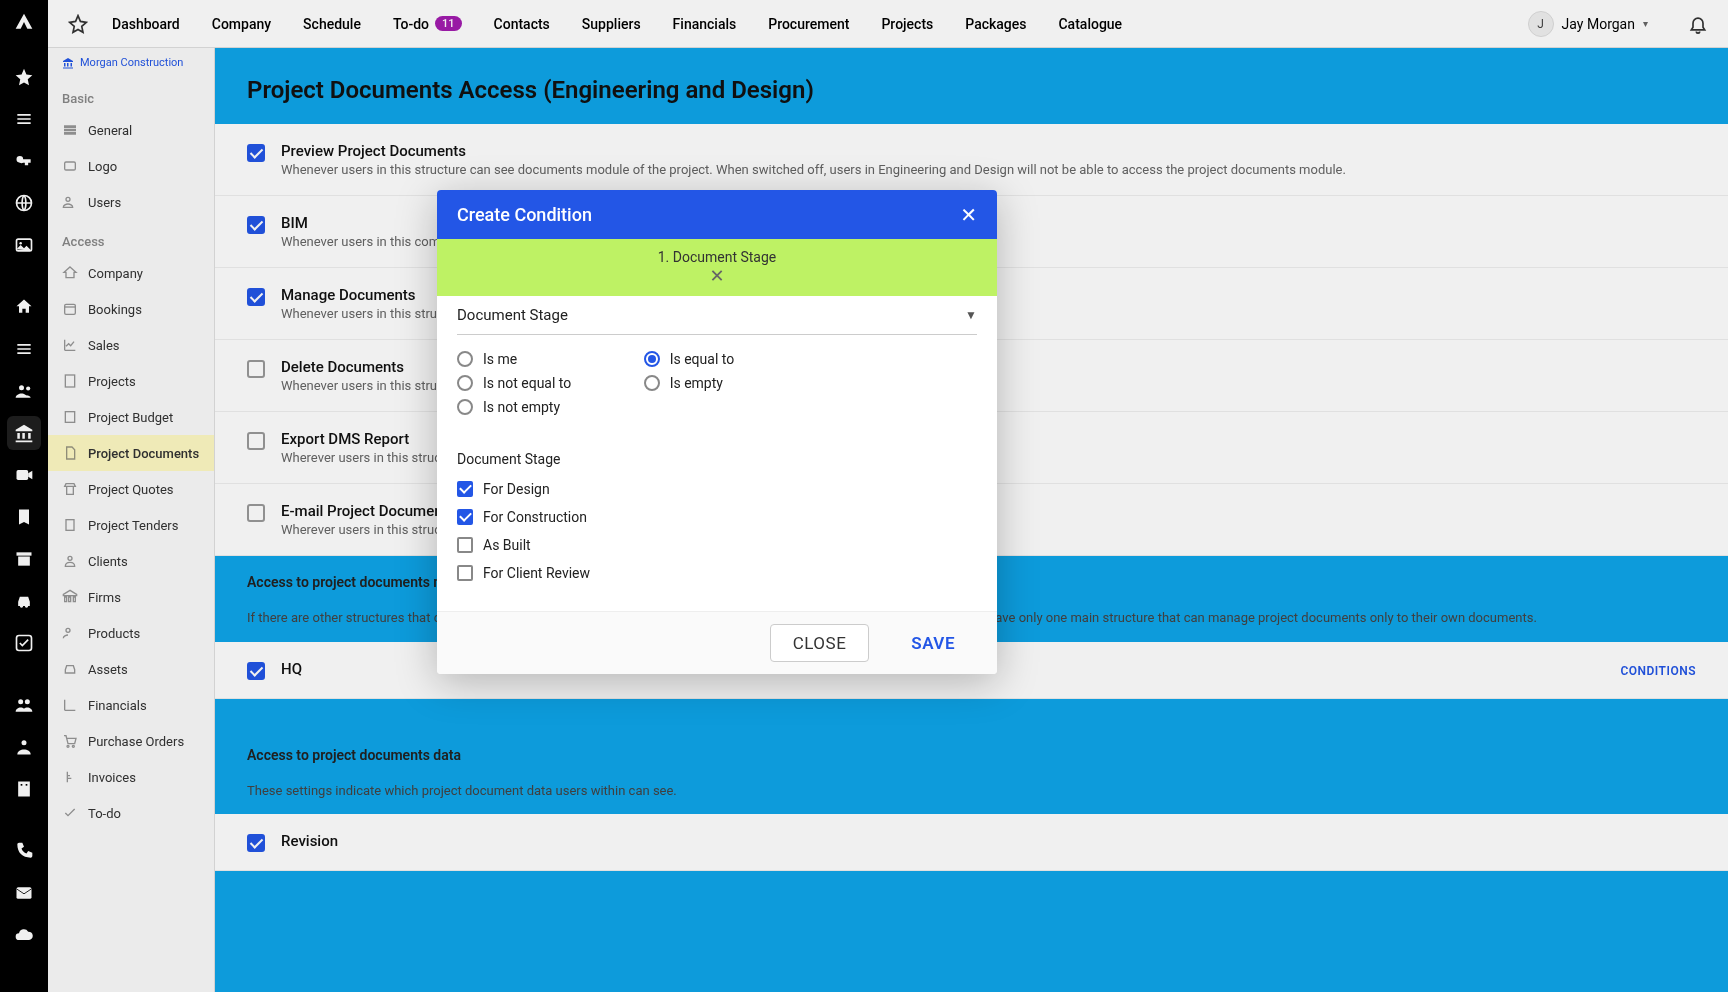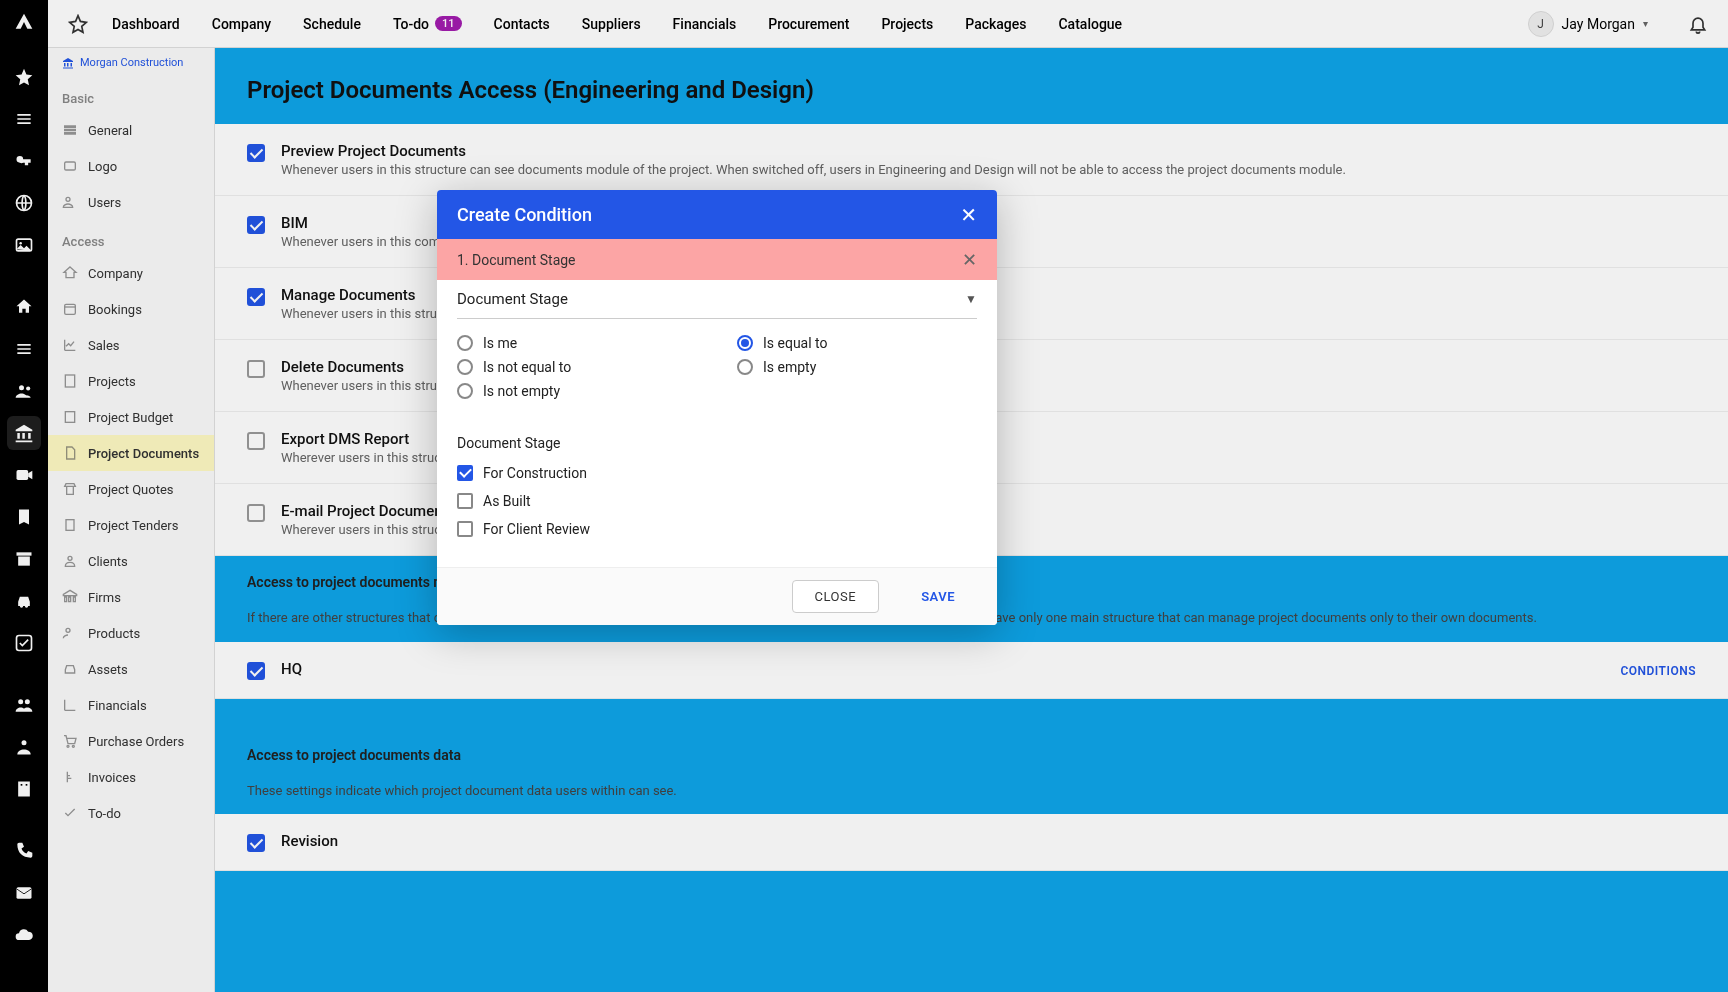--- a/index.html
+++ b/index.html
@@ -45,37 +45,37 @@
 .section-text { padding: 0 32px 14px; font-size: 13px; color: #444; line-height: 1.5; }
 .cond-link { font-size: 12px; color: #2356e6; letter-spacing: 0.5px; font-weight: 600; text-transform: uppercase; }
 .perm-row .right-slot { margin-left: auto; }
 
 
 .overlay { position: absolute; inset: 0; background: rgba(0,0,0,0.06); z-index: 50; }
 .modal { position: absolute; left: 437px; top: 190px; width: 560px; background: #fff; border-radius: 4px; box-shadow: 0 8px 40px rgba(0,0,0,0.25); z-index: 60; overflow: hidden; }
 .modal-header { background: #2356e6; color: #fff; padding: 14px 20px; display: flex; align-items: center; justify-content: space-between; }
 .modal-header .title { font-size: 18px; font-weight: 500; }
 .modal-header .close-x { cursor: pointer; font-size: 20px; line-height:1; }
-.modal-sub { background: #fca5a5; padding: 10px 20px; display: flex; align-items: center; justify-content: space-between; font-size: 14px; color: #333; }
+.modal-sub { background: #bef264; padding: 10px 20px; display: flex; align-items: center; justify-content: space-between; font-size: 14px; color: #333; flex-direction: column; }
 .modal-sub .x2 { cursor: pointer; color: #666; font-size:18px; }
 .modal-body { padding: 0 20px 24px; }
 .dropdown { border-bottom: 1px solid #ccc; padding: 10px 0; display: flex; justify-content: space-between; align-items: center; font-size: 15px; color: #222; cursor: pointer; margin-bottom: 8px; }
 .dropdown .chev { font-size: 12px; color: #555; }
-.radio-grid { display: grid; grid-template-columns: 1fr 1fr; gap: 8px 40px; padding: 8px 0 24px; }
+.radio-grid { display: grid; grid-template-columns: 1fr 1fr 1fr; gap: 8px 40px; padding: 8px 0 24px; }
 .radio-item { display: flex; align-items: center; gap: 10px; font-size: 14px; color: #222; }
 .radio { width: 16px; height: 16px; border: 2px solid #888; border-radius: 50%; position: relative; flex-shrink:0; }
 .radio.checked { border-color: #2356e6; }
 .radio.checked::after { content: ""; position: absolute; inset: 2px; background: #2356e6; border-radius: 50%; }
 .stage-label { font-size: 14px; color: #222; margin: 12px 0 8px; }
 .check-item { display: flex; align-items: center; gap: 10px; font-size: 14px; color: #222; padding: 6px 0; }
 .check-box { width: 16px; height: 16px; border: 2px solid #888; border-radius: 2px; position: relative; flex-shrink:0;}
 .check-box.checked { background: #2356e6; border-color: #2356e6; }
 .check-box.checked::after { content: ""; position: absolute; left: 3px; top: -1px; width: 5px; height: 9px; border: solid #fff; border-width: 0 2px 2px 0; transform: rotate(45deg); }
 .modal-footer { background: #fafafa; padding: 12px 20px; display: flex; justify-content: flex-end; gap: 20px; border-top: 1px solid #eee; }
-.btn { padding: 8px 22px; font-size: 13px; border-radius: 4px; cursor: pointer; letter-spacing: 0.5px; }
+.btn { padding: 8px 22px; font-size: 17px; border-radius: 4px; cursor: pointer; letter-spacing: 0.5px; }
 .btn-outline { border: 1px solid #ccc; background: #fff; color: #333; }
 .btn-text { border: none; background: none; color: #2356e6; font-weight: 600; }
 </style>
 </head>
 <body>
 
 <div class="icon-rail">
   <div class="logo">
     <svg viewBox="0 0 24 24">
         <path d="M12 2 L22 20 L16 20 L12 12 L8 20 L2 20 Z" fill="#fff"></path>
@@ -468,20 +468,24 @@
         </div>
         <div class="radio-item" style="grid-area: 3 / 1;">
           <div class="radio"></div>
           <span>Is not empty</span>
         </div>
       </div>
     <div class="stage-label">Document Stage</div>
     <div id="check-list">
         <div class="check-item">
           <div class="check-box checked"></div>
+          <span>For Design</span>
+        </div>
+        <div class="check-item">
+          <div class="check-box checked"></div>
           <span>For Construction</span>
         </div>
         <div class="check-item">
           <div class="check-box"></div>
           <span>As Built</span>
         </div>
         <div class="check-item">
           <div class="check-box"></div>
           <span>For Client Review</span>
         </div>

